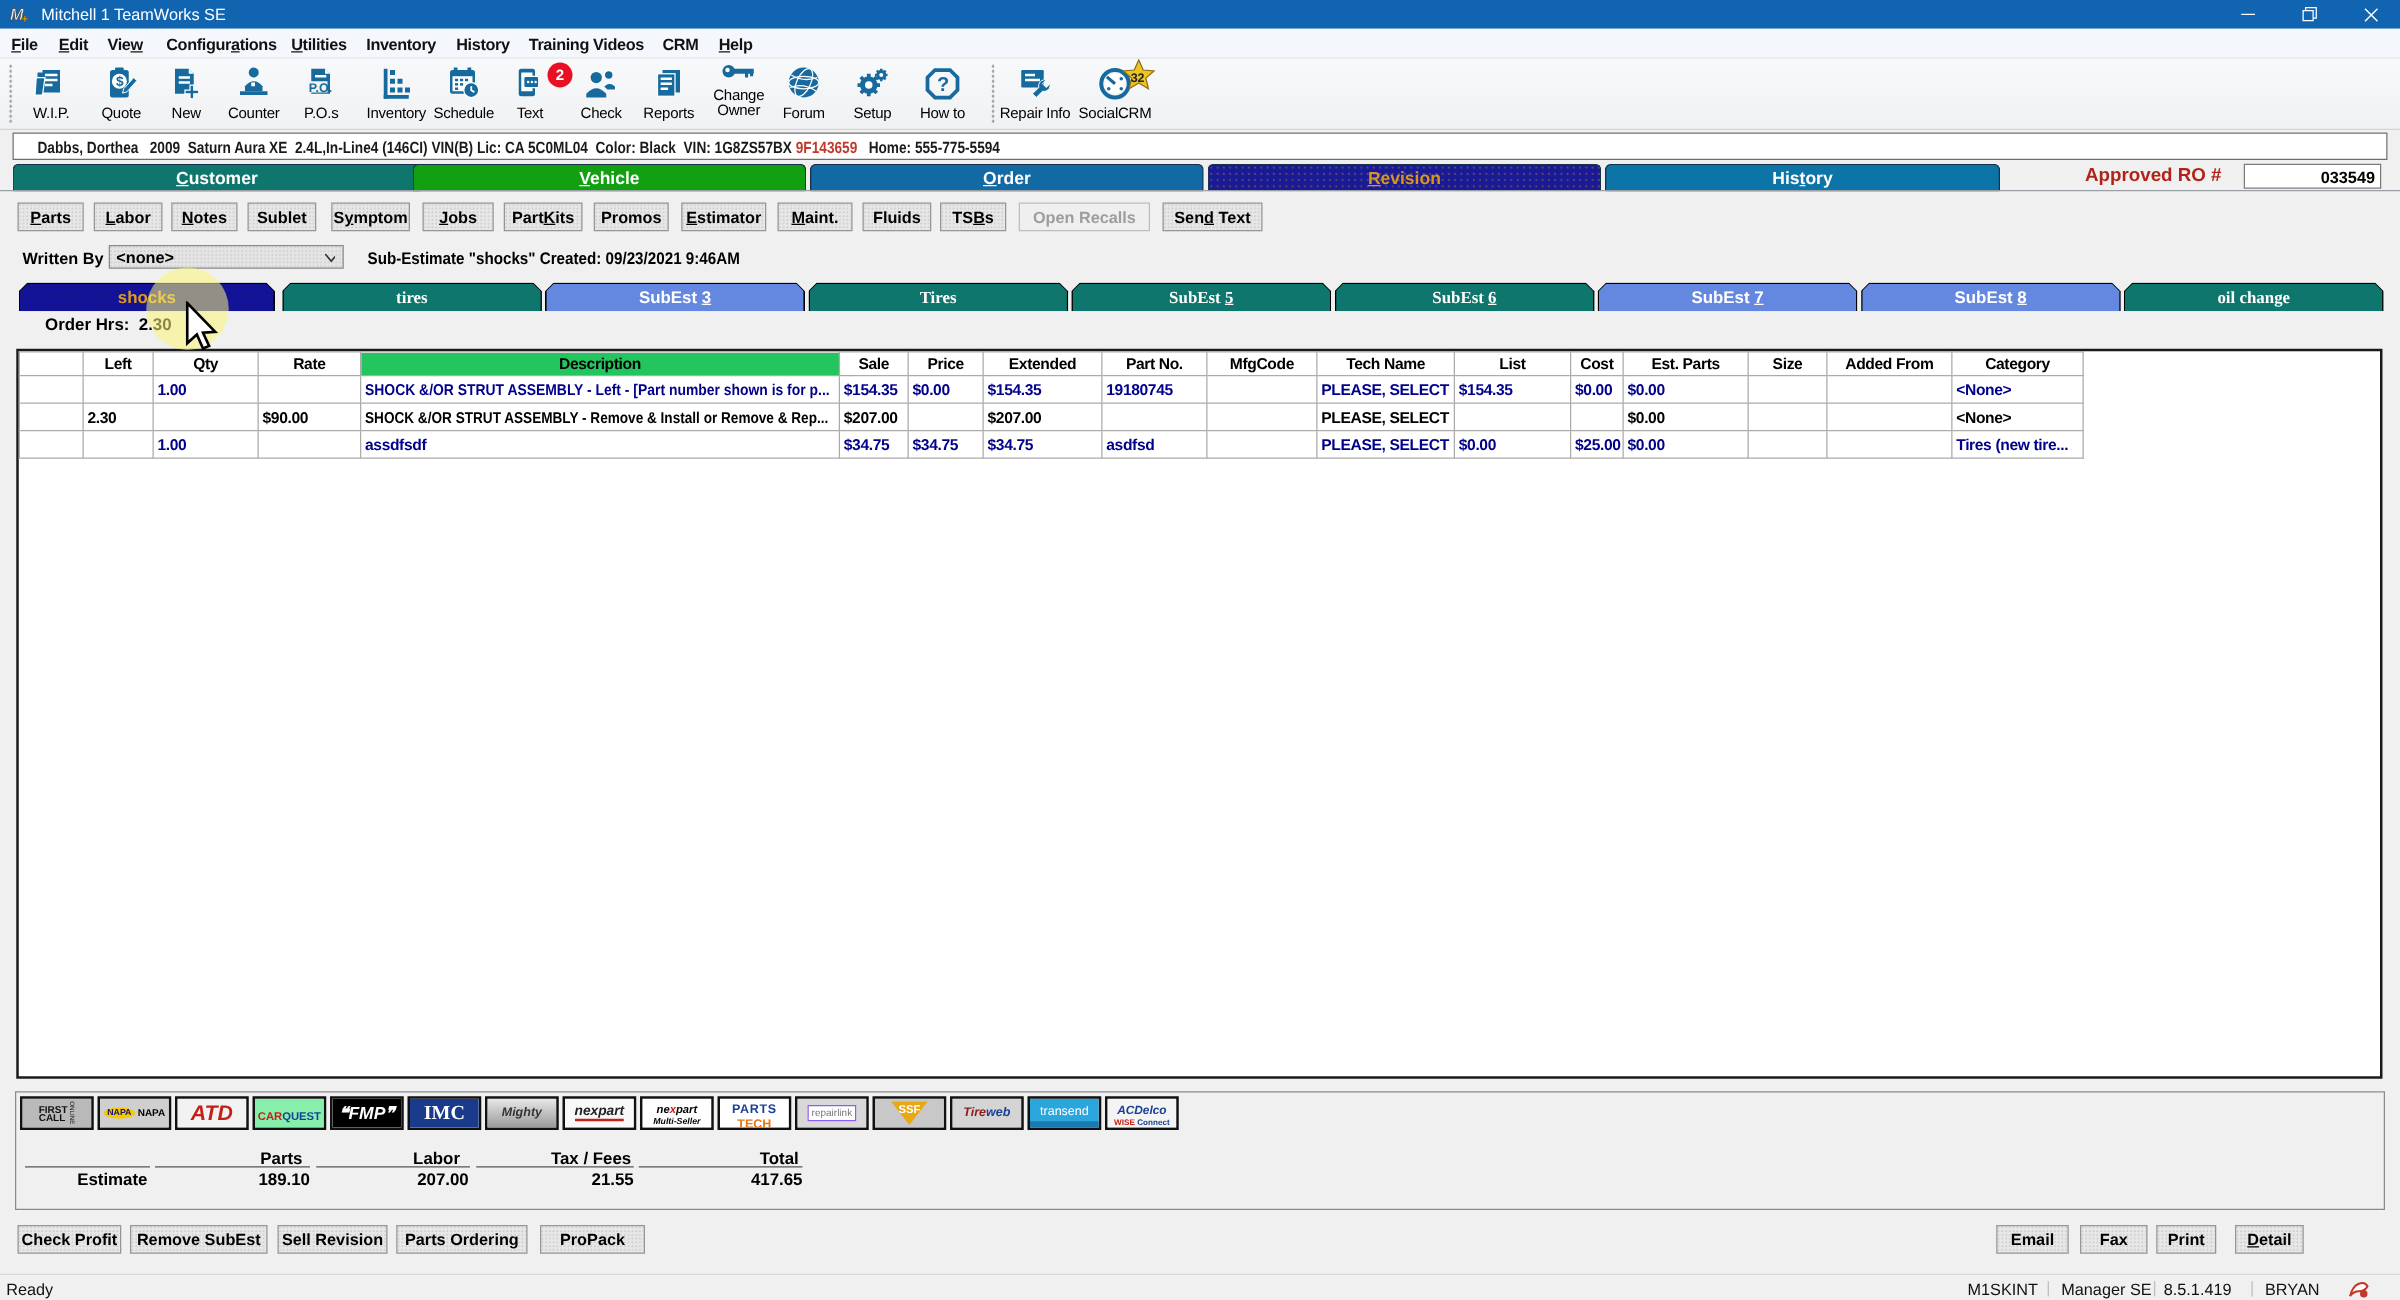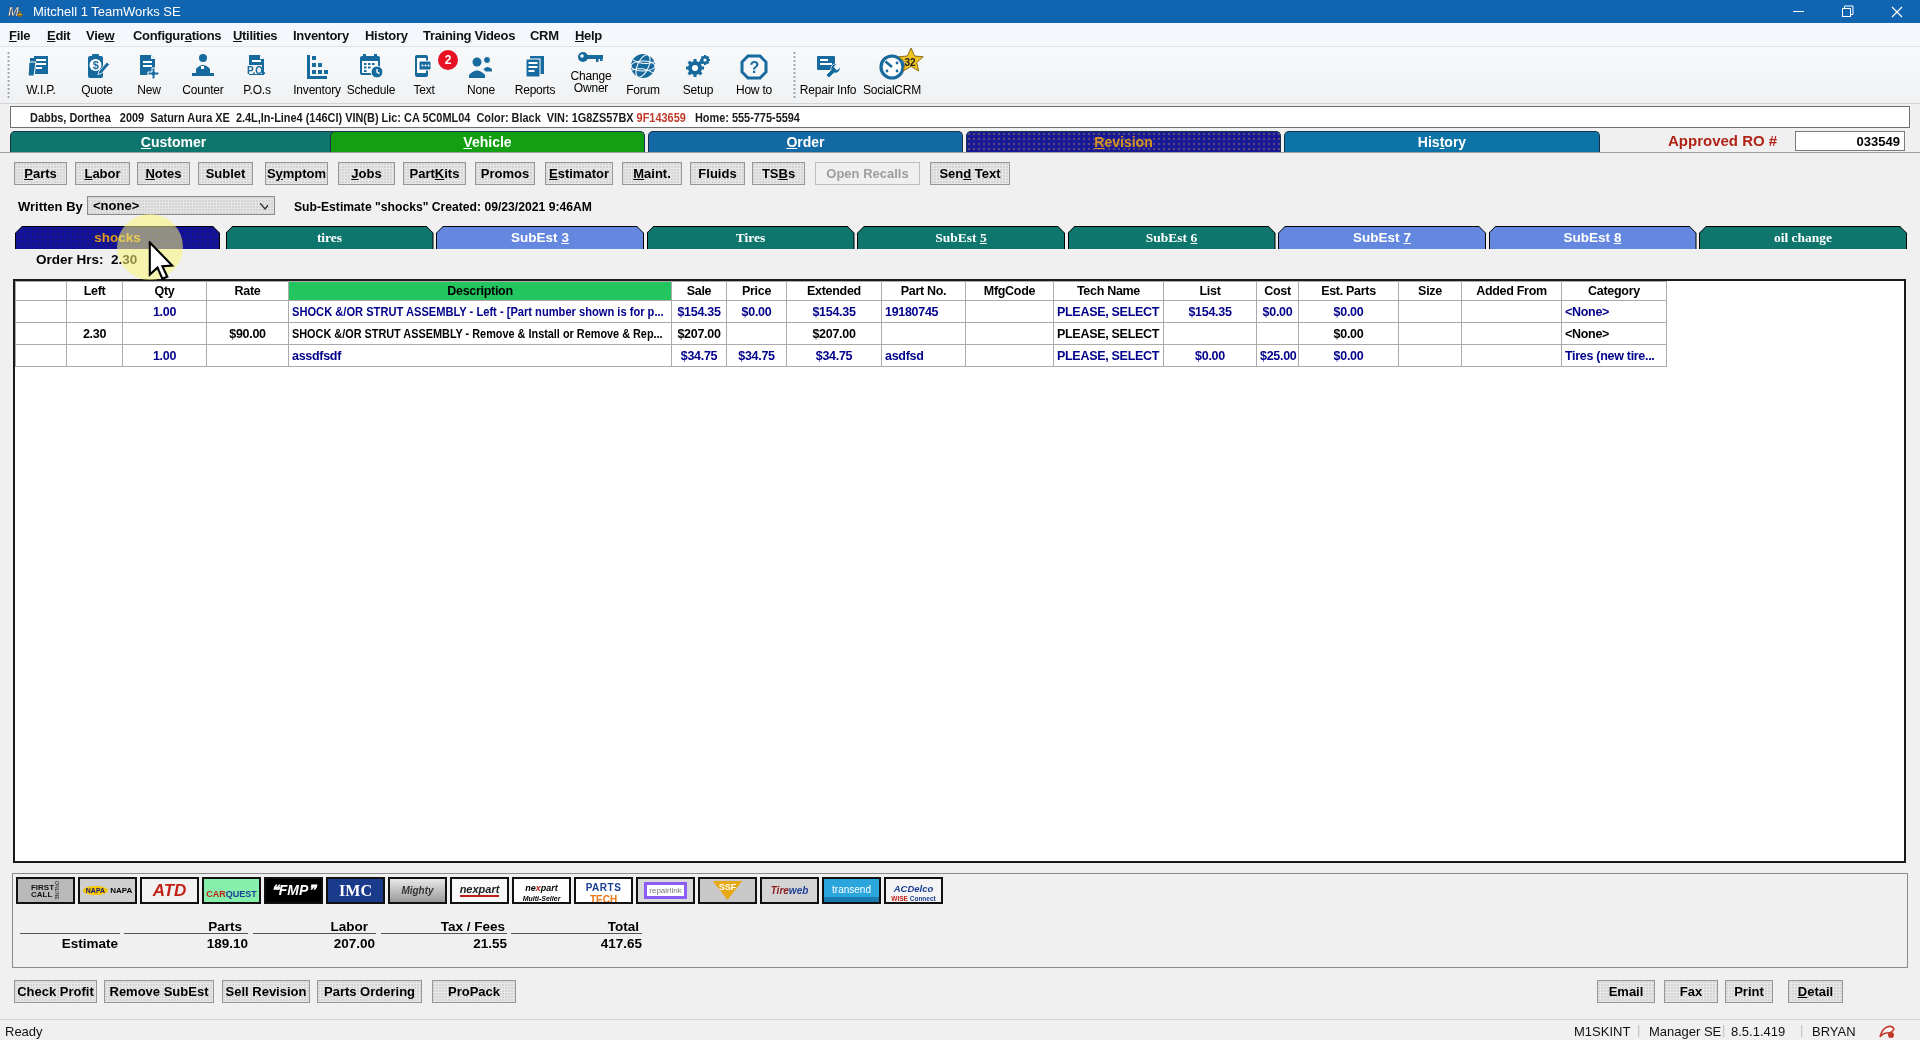--- a/index.html
+++ b/index.html
@@ -64,21 +64,21 @@
   .stab.blue { background:#6487e0; }
 
   #orderhrs { left:36px; top:252px; font-size:13.5px; font-weight:bold; }
 
   
   #tablebox { left:13px; top:279px; width:1893px; height:584px; background:#fff; border:2px solid #1a1a1a; }
   table { border-collapse:collapse; table-layout:fixed; width:1651px; font-family:"Liberation Sans",sans-serif; }
   #grid { position:absolute; left:0; top:0; }
   #grid td { border:1px solid #ababab; height:22px; font-size:12.5px; letter-spacing:-0.3px; font-weight:bold; padding:0 3px; white-space:nowrap; overflow:hidden; }
   #grid tr.hdr td { height:19px; text-align:center; color:#000; }
-  #grid td.r { text-align:center; }
+  #grid td.r { text-align:left; }
   #grid tr.navy td { color:#00008b; }
   #grid tr.gray td { background:#c0c0c0; color:#000; }
   #grid td.descbg { background:#22c55e; }
 
   
   #botpanel { left:12px; top:873px; width:1896px; height:95px; border:1px solid #8a8a8a; background:#f0f0f0; }
   .logo { position:absolute; top:4px; height:27px; width:59px; border:2px solid #111; background:#d8d8d8; overflow:hidden; }
   .tot-lbl { position:absolute; top:919px; font-size:13.5px; font-weight:bold; text-align:right; }
   .tot-val { position:absolute; top:936px; font-size:13.5px; font-weight:bold; text-align:right; }
   .tot-line { position:absolute; top:933px; height:1px; background:#555; }
@@ -222,21 +222,21 @@
       </svg>
       <div class="lbl">Text</div>
     </div>
     <div class="tbi" style="left: 442px; top: 5px; width: 78px;">
       <svg width="30" height="30" viewBox="0 0 30 30">
         <circle cx="11" cy="10" r="4.5" fill="#176a9e"></circle>
         <path d="M3 23 q8 -9 16 0 l0 3 -16 0 z" fill="#176a9e"></path>
         <circle cx="21" cy="8" r="3.5" fill="#176a9e" stroke="#fff"></circle>
         <path d="M17 17 q4.5 -5 9.5 0 l0 3 -6 0" fill="#176a9e" stroke="#fff"></path>
       </svg>
-      <div class="lbl">None</div>
+      <div class="lbl">Check</div>
     </div>
     <div class="tbi" style="left: 496px; top: 5px; width: 78px;">
       <svg width="30" height="30" viewBox="0 0 30 30">
         <rect x="10" y="4" width="14" height="18" fill="#176a9e"></rect>
         <rect x="6" y="7" width="14" height="18" fill="#176a9e" stroke="#fff"></rect>
         <rect x="8.5" y="10" width="9" height="2" fill="#fff"></rect>
         <rect x="8.5" y="14" width="9" height="2" fill="#fff"></rect>
         <rect x="8.5" y="18" width="6" height="2" fill="#fff"></rect>
       </svg>
       <div class="lbl">Reports</div>
@@ -525,21 +525,21 @@
       <div style="background:#f8f8f8;width:100%;height:100%;text-align:center;"><span style="font-size:11px;font-weight:bold;font-style:italic;color:#222;line-height:21px;border-bottom:2px solid #c32017;">nexpart</span></div>
     </div>
     <div class="logo" style="left:512px; top:877px; position:absolute;">
       <div style="background:#fff;width:100%;height:100%;text-align:center;line-height:10px;padding-top:2px;"><span style="font-size:9px;font-weight:bold;font-style:italic;">ne<span style="color:#c32017">x</span>part</span><br><span style="font-size:7px;font-weight:bold;font-style:italic;line-height:6px;position:relative;top:-2px;">Multi-Seller</span></div>
     </div>
     <div class="logo" style="left:574px; top:877px; position:absolute;">
       <div style="background:#fff;width:100%;height:100%;text-align:center;line-height:10px;padding-top:2px;"><span style="font-size:10px;font-weight:bold;color:#1a3f94;letter-spacing:0.5px;">PARTS</span><br><span style="font-size:10px;font-weight:bold;color:#e87511;">TECH</span></div>
     </div>
     <div class="logo" style="left:636px; top:877px; position:absolute;">
       <div style="background:#d8d8d8;width:100%;height:100%;display:flex;align-items:center;justify-content:center;">
-        <span style="background:#fff;border:3px solid #8b5cf6;font-size:8px;color:#777;padding:1px 2px;">repairlink</span>
+        <span style="background:#fff;border:1px solid #8b5cf6;font-size:8px;color:#777;padding:1px 2px;">repairlink</span>
       </div>
     </div>
     <div class="logo" style="left:698px; top:877px; position:absolute;">
       <div style="background:#c8c8c8;width:100%;height:100%;display:flex;align-items:center;justify-content:center;">
         <span style="color:#fff;background:#e8a812;clip-path:polygon(0 0,100% 0,50% 100%);font-size:9px;font-weight:bold;padding:1px 6px 8px;">SSF</span>
       </div>
     </div>
     <div class="logo" style="left:760px; top:877px; position:absolute;">
       <div style="background:#d4d4d4;width:100%;height:100%;text-align:center;"><span style="font-size:10px;font-weight:bold;font-style:italic;color:#8b1a1a;line-height:23px;">Tire</span><span style="font-size:10px;font-weight:bold;font-style:italic;color:#1a3f94;">web</span></div>
     </div>

